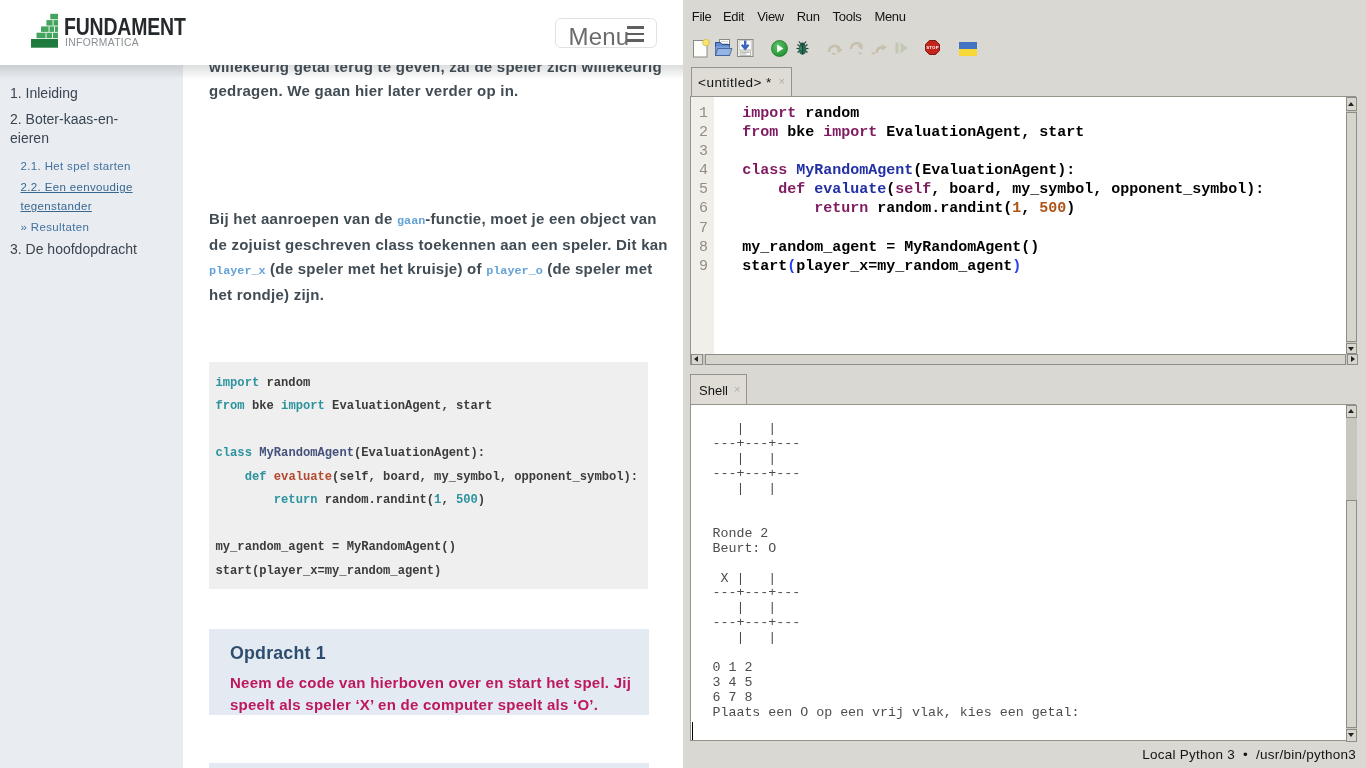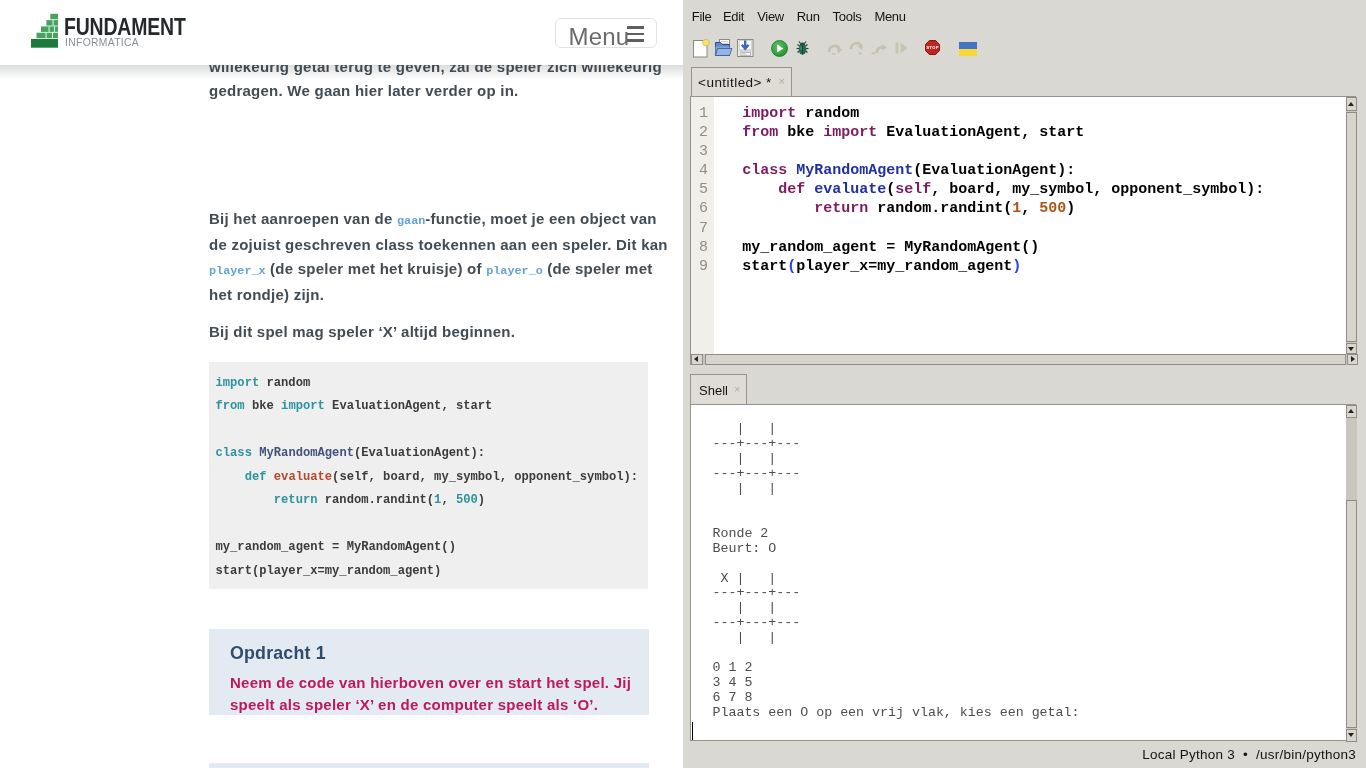--- a/index.html
+++ b/index.html
@@ -55,24 +55,31 @@
 
   #shframe { position:absolute; left:7px; top:403.5px; width:665.5px; height:337.5px; background:#fff; border:1px solid #96938a; }
   #shtext pre { font-family:"Liberation Mono", monospace; font-size:13.3px; line-height:14.95px; color:#4d4d4d; }
 
   #statusbar { position:absolute; right:10px; top:747px; color:#141414; font-size:13.5px; letter-spacing:0.25px; }
 </style>
 </head>
 <body>
 
 <div id="page">
+  <div id="sidebar">
+    <div class="navitem" style="top:18.9px;">1. Inleiding</div>
+    <div class="navitem" style="top:44.5px;">2. Boter-kaas-en-<br>eieren</div>
+    <div class="navsub" style="top:92px;">2.1. Het spel starten</div>
+    <div class="navsub" style="top:113.2px; text-decoration:underline; color:#38678f;">2.2. Een eenvoudige<br>tegenstander</div>
+    <div class="navsub" style="top:153px;">» Resultaten</div>
+    <div class="navitem" style="top:175px;">3. De hoofdopdracht</div>
+  </div>
   <div id="content">
     <div class="para" style="left:26px; top:50.9px; width:460px;">willekeurig getal terug te geven, zal de speler zich willekeurig<br>gedragen. We gaan hier later verder op in.</div>
     <div class="para" style="left:26px; top:203.2px; width:460px;">Bij het aanroepen van de <code class="il">gaan</code>-functie, moet je een object van<br>de zojuist geschreven class toekennen aan een speler. Dit kan<br><code class="il">player_x</code> (de speler met het kruisje) of <code class="il">player_o</code> (de speler met<br>het rondje) zijn.</div>
-    <div class="para" style="left:26px; top:315.8px; width:460px;">Bij dit spel mag speler ‘X’ altijd beginnen.</div>
     <div id="codeblock">
         <pre><span class="t">import</span> random
 <span class="t">from</span> bke <span class="t">import</span> EvaluationAgent, start
 
 <span class="t">class</span> <span class="cn">MyRandomAgent</span>(EvaluationAgent):
     <span class="t">def</span> <span class="fn">evaluate</span>(self, board, my_symbol, opponent_symbol):
         <span class="t">return</span> random.randint(<span class="t">1</span>, <span class="t">500</span>)
 
 my_random_agent = MyRandomAgent()
 start(player_x=my_random_agent)</pre>

